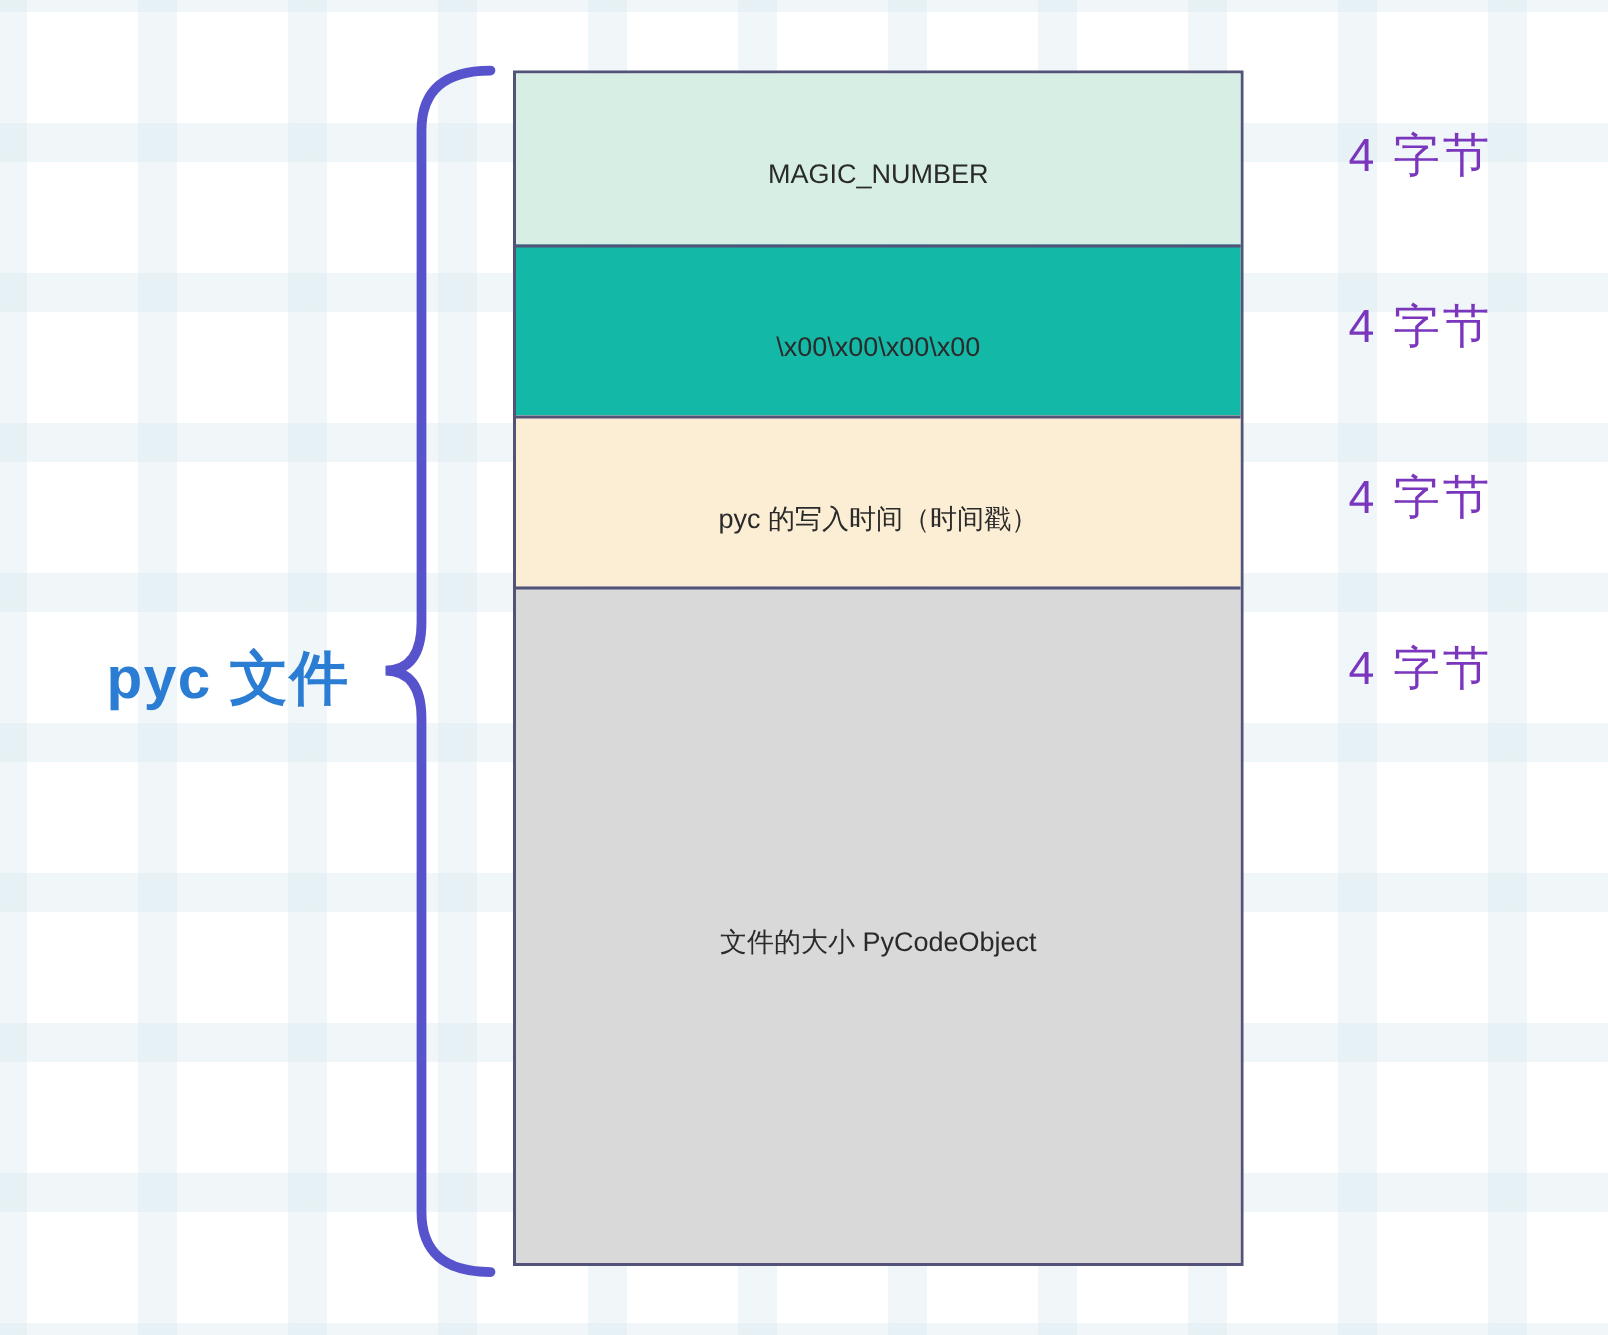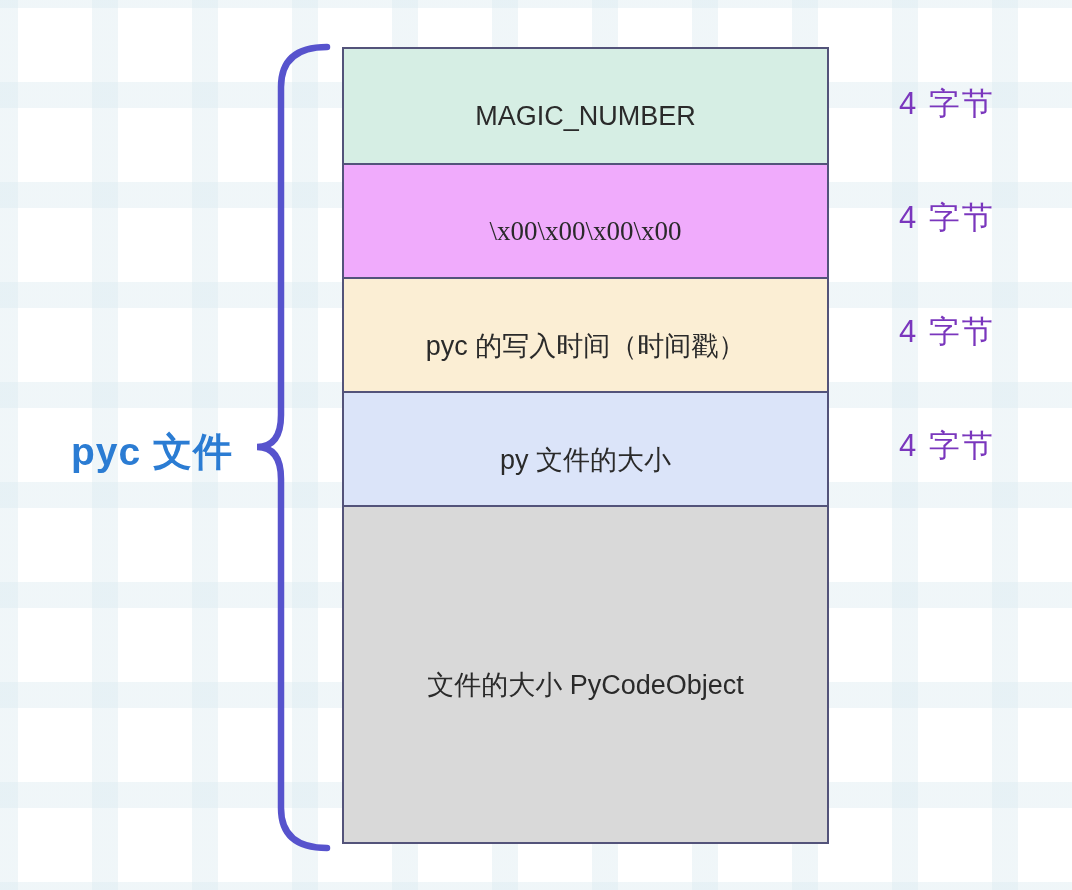--- a/index.html
+++ b/index.html
@@ -67,21 +67,21 @@
     align-items: center;
     justify-content: center;
     border-top: 2px solid var(--box-border-color, #53537a);
     overflow: hidden;
   }
   .stack .row:first-child { border-top: none; }
   .row-h { height: 114px; flex: none; }
   .row-tall { flex: 1; }
 
   .row-label {
-    font-size: 27px;
+    font-size: 18px;
     color: var(--box-text-color, #2a2a2a);
     text-align: center;
     white-space: nowrap;
     margin-top: 21px;
   }
 
   
   .sizes {
     position: absolute;
     left: 880px;
@@ -119,28 +119,25 @@
              Q 31 405 7 405
              Q 31 405 31 437
              L 31 766
              Q 31 806 77 806" fill="none" stroke="#5753cd" stroke-width="6.5" stroke-linecap="round"></path>
   </svg>
 
   <div class="stack" id="stack">
       <div class="row row-h" style="background: rgb(214, 238, 228);">
         <span class="row-label">MAGIC_NUMBER</span>
       </div>
-      <div class="row row-h" style="background: #f0abfc; font-family: Liberation Serif, serif;">
+      <div class="row row-h" style="background: #14b8a6;">
         <span class="row-label">\x00\x00\x00\x00</span>
       </div>
       <div class="row row-h" style="background: rgb(251, 238, 212);">
         <span class="row-label">pyc 的写入时间（时间戳）</span>
-      </div>
-      <div class="row row-h" style="background: rgb(219, 228, 249);">
-        <span class="row-label">py 文件的大小</span>
       </div>
       <div class="row row-tall" style="background: rgb(217, 217, 217);">
         <span class="row-label">文件的大小 PyCodeObject</span>
       </div>
     </div>
 
   <div class="sizes" id="sizes">
       <div class="srow row-h">
         <span class="size-label">4 字节</span>
       </div>

